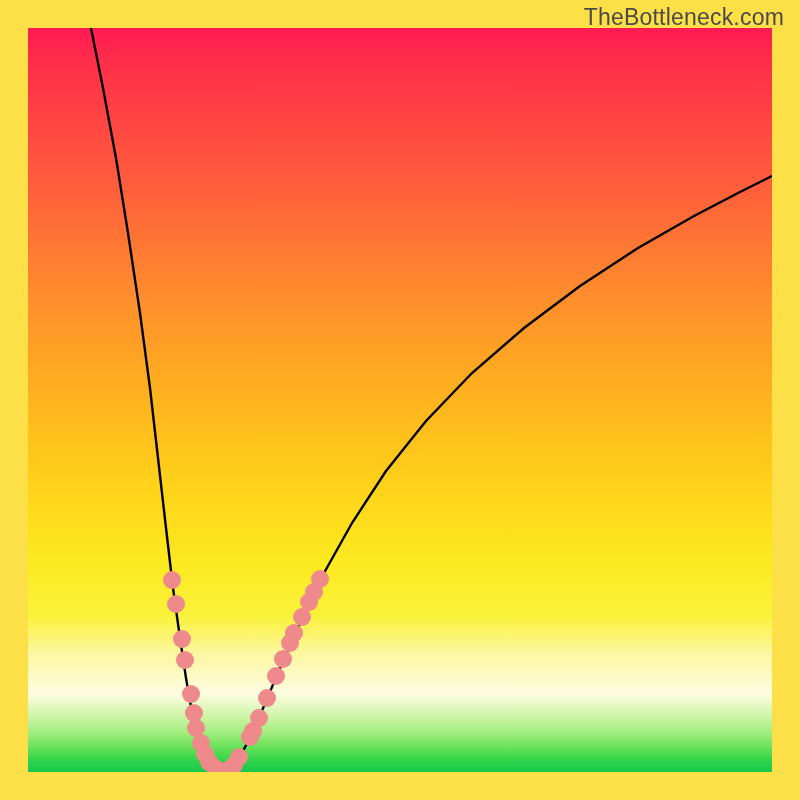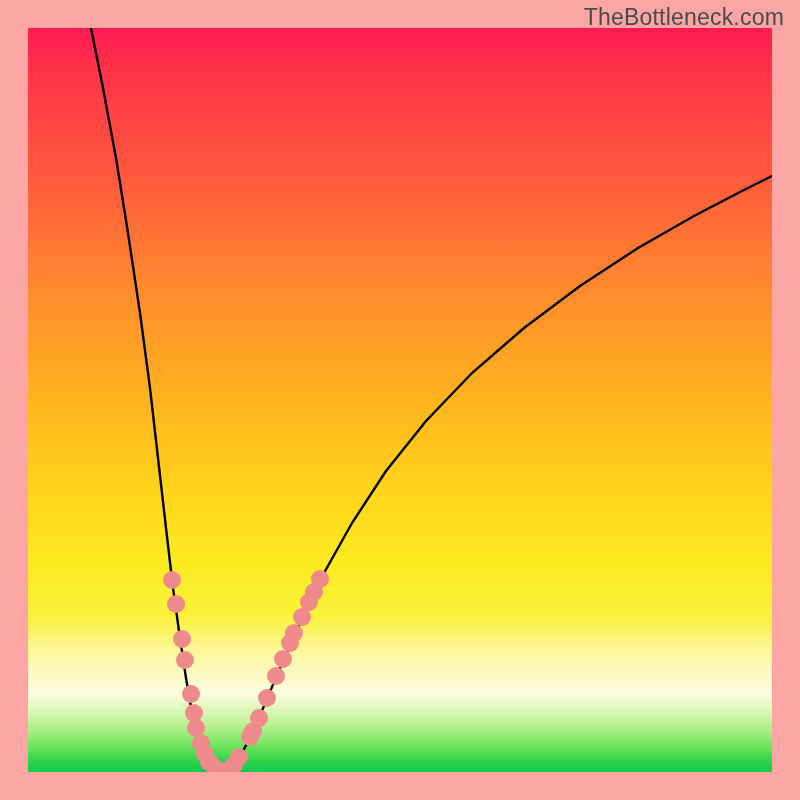--- a/index.html
+++ b/index.html
@@ -8,21 +8,21 @@
     width: 800px;
     height: 800px;
     overflow: hidden;
     background: #000;
     font-family: Arial, Helvetica, sans-serif;
   }
   .frame {
     position: absolute;
     top: 0; left: 0;
     width: 800px; height: 800px;
-    background: #fca5a5;
+    background: #fde047;
   }
   .plot-area {
     position: absolute;
     
     top: 28px;
     left: 28px;
     width: 744px;
     height: 744px;
     overflow: hidden;
   }

